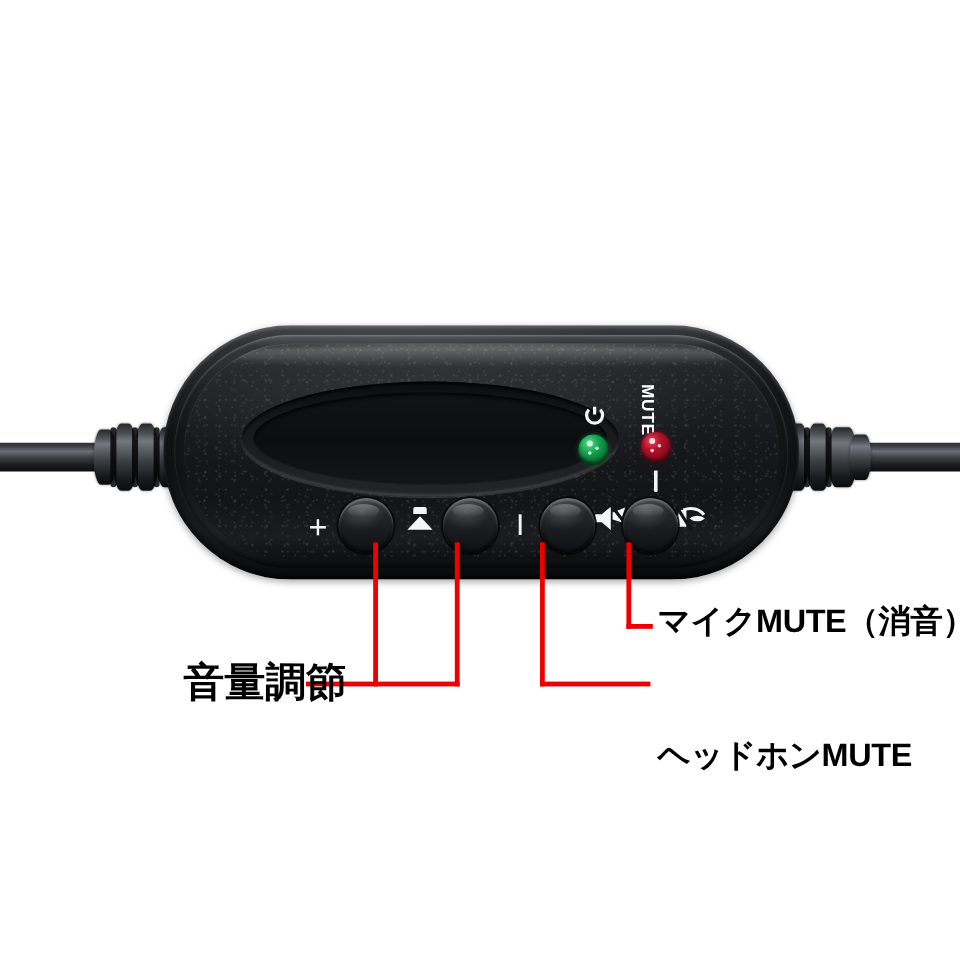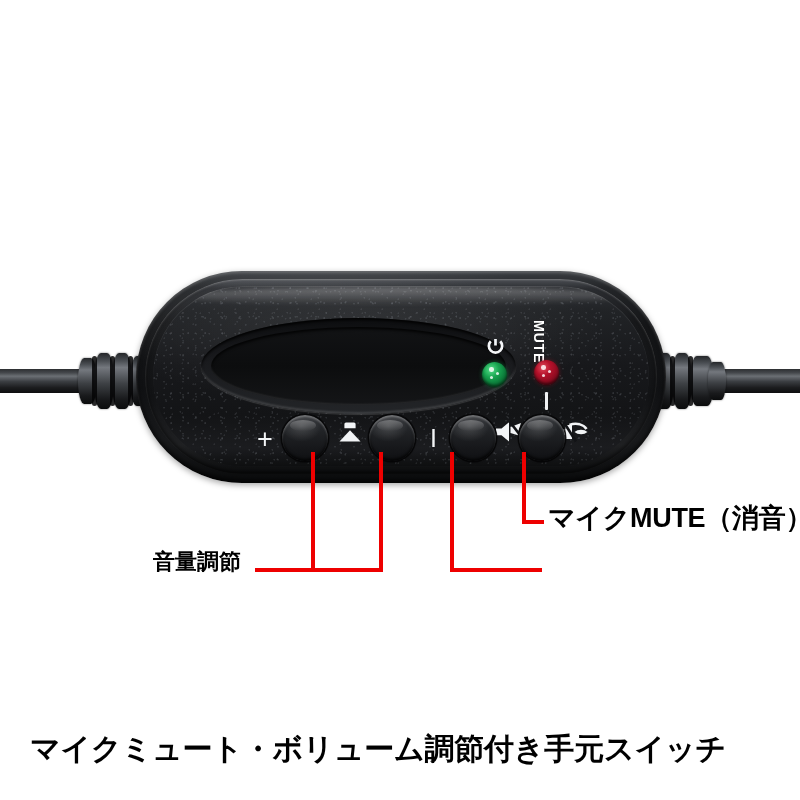--- a/index.html
+++ b/index.html
@@ -307,21 +307,21 @@
 
   
   .callout {
     position: absolute;
     color: #000000;
     font-family: "Liberation Sans", "DejaVu Sans", sans-serif;
     font-weight: 700;
     white-space: pre;
     line-height: 1.18;
   }
-  .callout.volume   { left: 153px; top: 549px; font-size: 22px; letter-spacing: 0px; }
+  .callout.volume   { left: 153px; top: 549px; font-size: 34px; letter-spacing: 0px; }
   .callout.mic-mute { left: 548px; top: 503px; font-size: 27px; letter-spacing: -0.3px; }
   .callout.hp-mute  { left: 548px; top: 550px; font-size: 27px; letter-spacing: -0.3px; }
 
   
   .caption {
     position: absolute;
     left: 30px;
     top: 729px;
     color: #000000;
     font-size: 30px;
@@ -437,17 +437,17 @@
   <div class="lead h" style="left:450px; top:568px; width:92px;"></div>
 
   <div class="lead v" style="left:522px; top:452px; height:72px;"></div>
   <div class="lead h" style="left:522px; top:520px; width:22px;"></div>
 
   <div class="callout volume">音量調節</div>
 
   <div class="callout mic-mute">マイクMUTE（消音）</div>
 
   <div class="callout hp-mute">
+    <div>ヘッドホンMUTE</div>
   </div>
 
-  <div class="caption">マイクミュート・ボリューム調節付き手元スイッチ</div>
 
 </div>
 
 </body></html>

